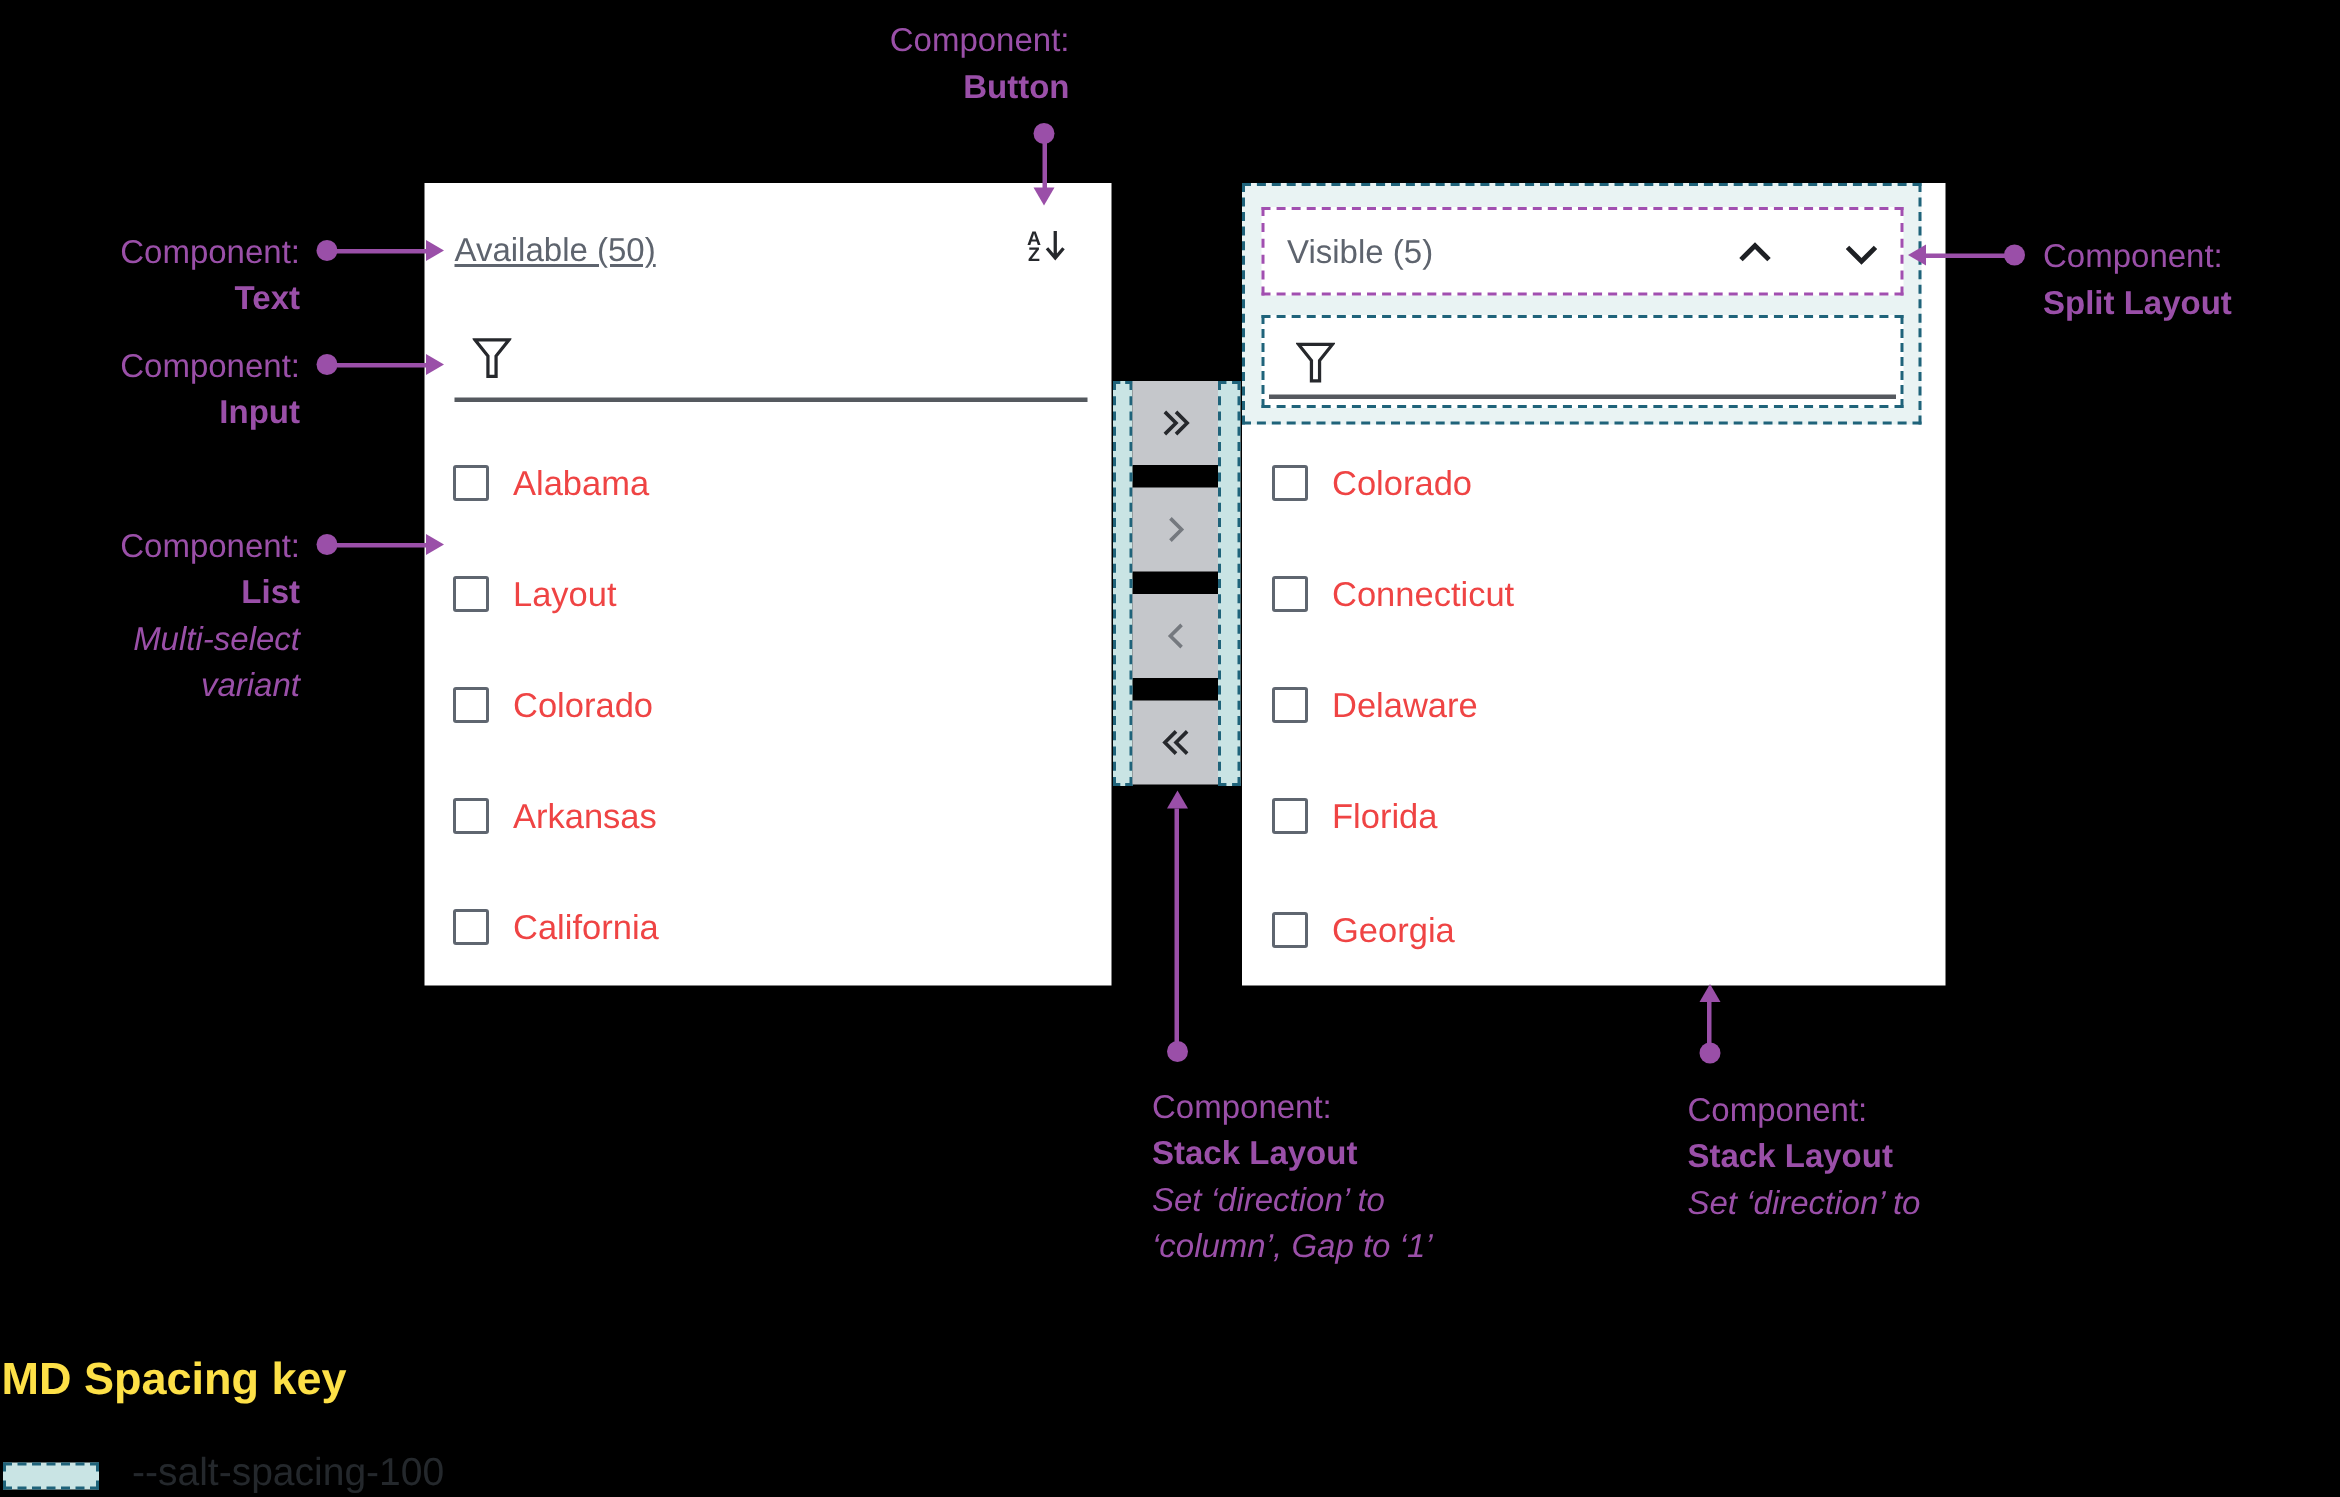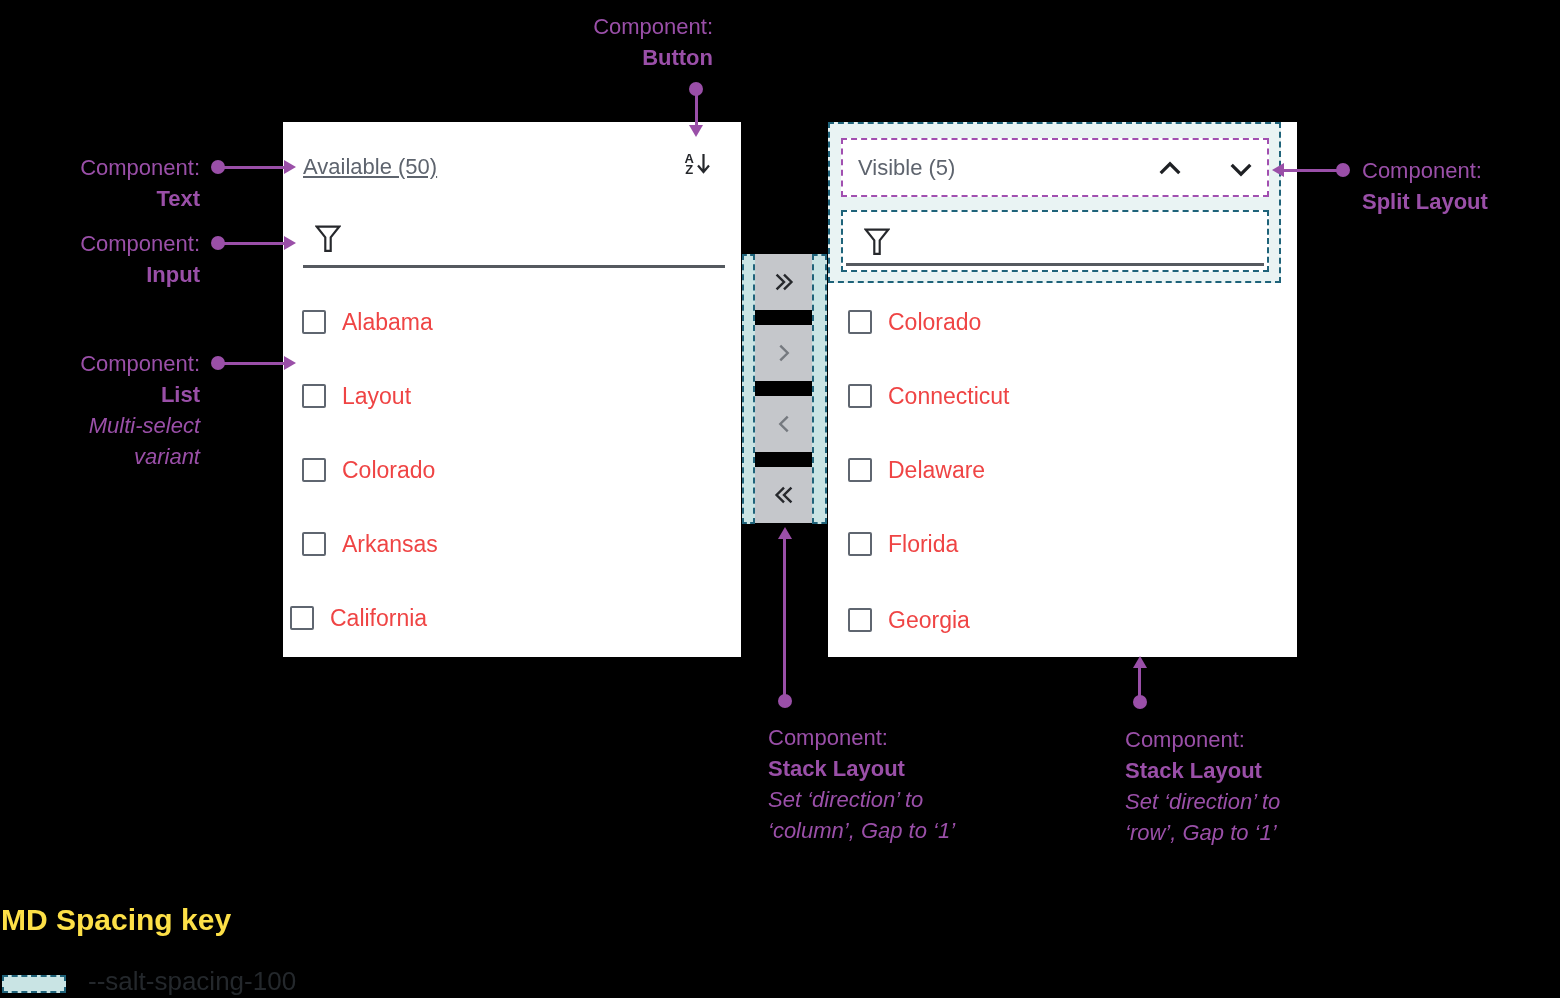--- a/index.html
+++ b/index.html
@@ -106,21 +106,21 @@
         <span class="row-label">Layout</span>
       </label>
       <label class="list-row" style="left:19px;top:164px;">
         <span class="checkbox"></span>
         <span class="row-label">Colorado</span>
       </label>
       <label class="list-row" style="left:19px;top:238px;">
         <span class="checkbox"></span>
         <span class="row-label">Arkansas</span>
       </label>
-      <label class="list-row" style="left:7px;top:312px;">
+      <label class="list-row" style="left:19px;top:312px;">
         <span class="checkbox"></span>
         <span class="row-label">California</span>
       </label>
     </div>
   </section>
 
   <div class="spacing-strip" style="left:742px;top:254px;width:13px;height:270px;"></div>
   <div class="spacing-strip" style="left:812px;top:254px;width:15px;height:270px;"></div>
 
   <button class="transfer-btn icon-strong" style="left:755px;top:254px;">
@@ -244,21 +244,20 @@
     <div class="ital">‘column’, Gap to ‘1’</div>
   </div>
   <div class="dot" style="left:778px;top:694px;"></div>
   <div class="aline" style="left:783px;top:539px;width:3px;height:156px;"></div>
   <div class="ahead up" style="left:778px;top:527px;"></div>
 
   <div class="ann" style="left:1125px;top:724px;width:240px;">
     <div>Component:</div>
     <div class="bold">Stack Layout</div>
     <div class="ital">Set ‘direction’ to</div>
-    <div class="ital">‘row’, Gap to ‘1’</div>
   </div>
   <div class="dot" style="left:1133px;top:695px;"></div>
   <div class="aline" style="left:1138px;top:668px;width:3px;height:29px;"></div>
   <div class="ahead up" style="left:1133px;top:656px;"></div>
 
   <div class="key-title" style="left:1px;top:903px;">MD Spacing key</div>
   <div class="key-swatch" style="left:2px;top:975px;"></div>
   <div class="key-token" style="left:88px;top:966px;">--salt-spacing-100</div>
 
 </div>

